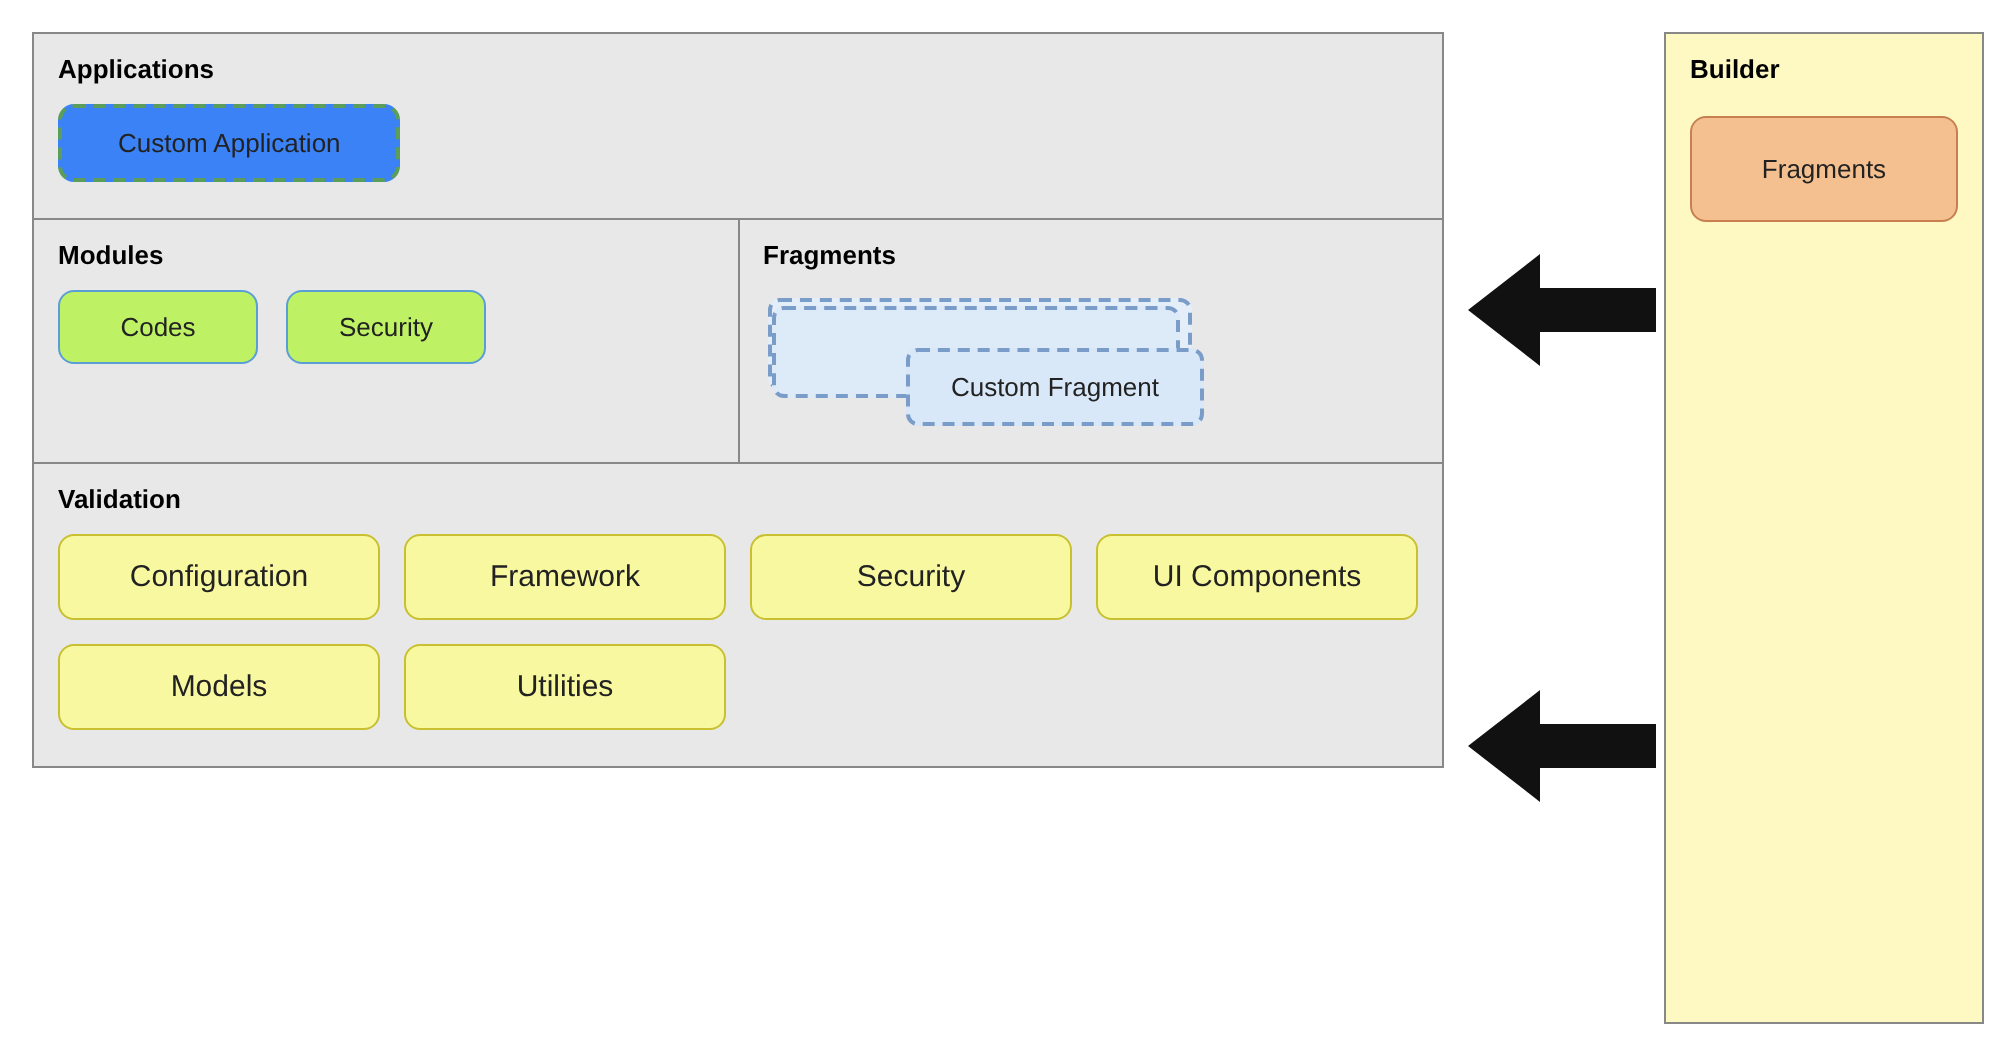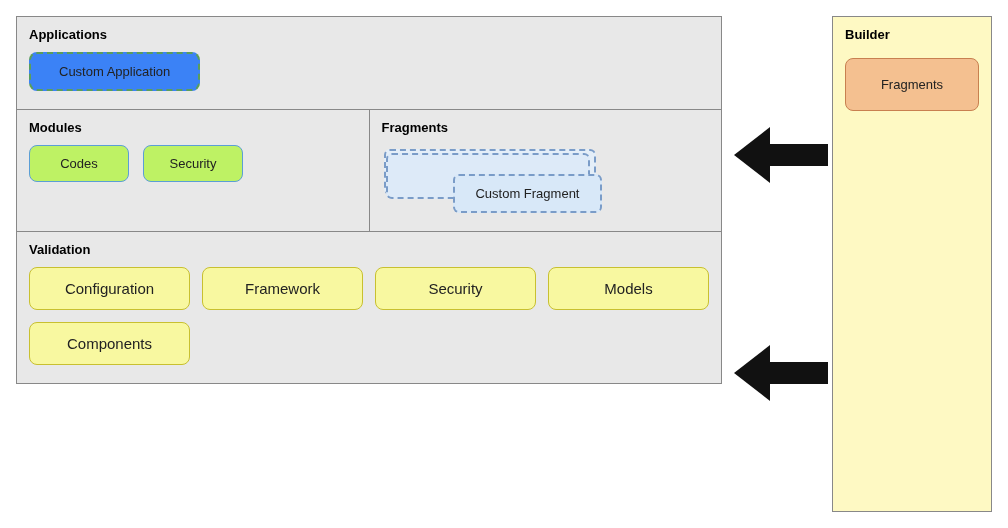--- a/index.html
+++ b/index.html
@@ -275,22 +275,23 @@
         </div>
       </div>
     </div>
 
     <div class="framework-section">
       <div class="section-title">Validation</div>
       <div class="framework-grid">
         <div class="framework-box">Configuration</div>
         <div class="framework-box">Framework</div>
         <div class="framework-box">Security</div>
+        <div class="framework-box">UI Components</div>
         <div class="framework-box">Models</div>
-        <div class="framework-box">Components</div>
+        <div class="framework-box">Utilities</div>
       </div>
     </div>
 
   </div>
 
   <div class="arrows-and-builder">
 
     <div class="arrow-stack">
 
       <div class="arrow-group">

